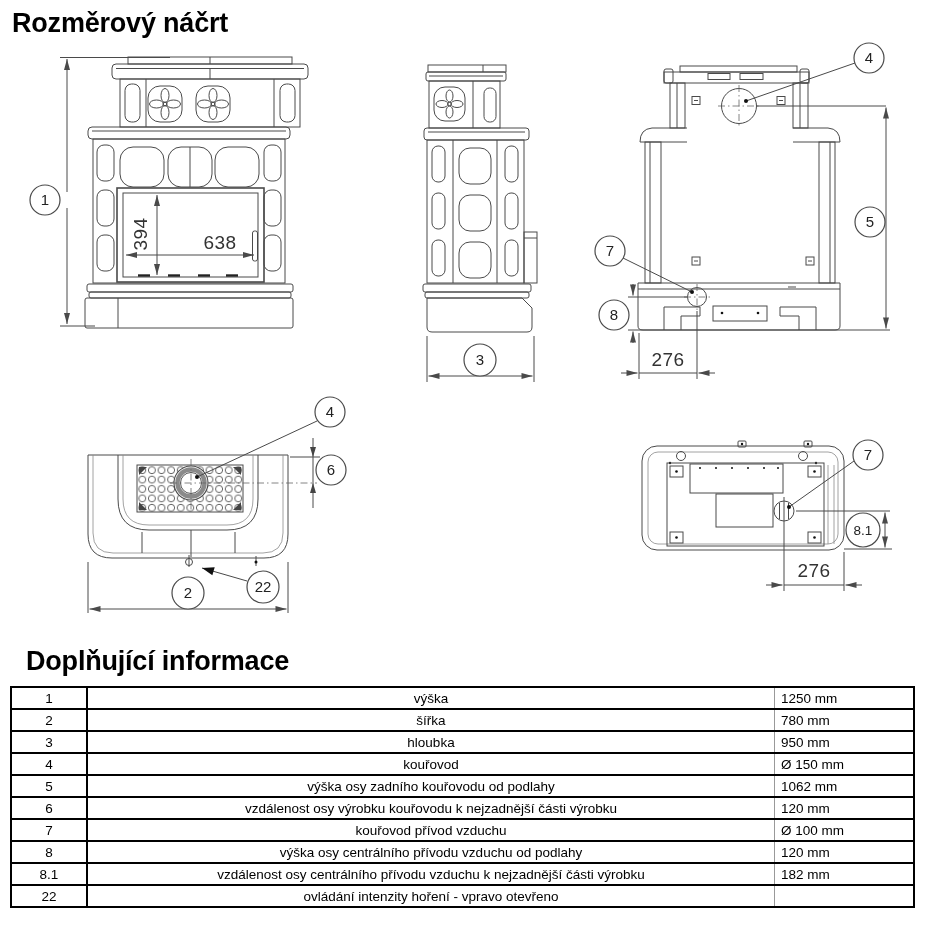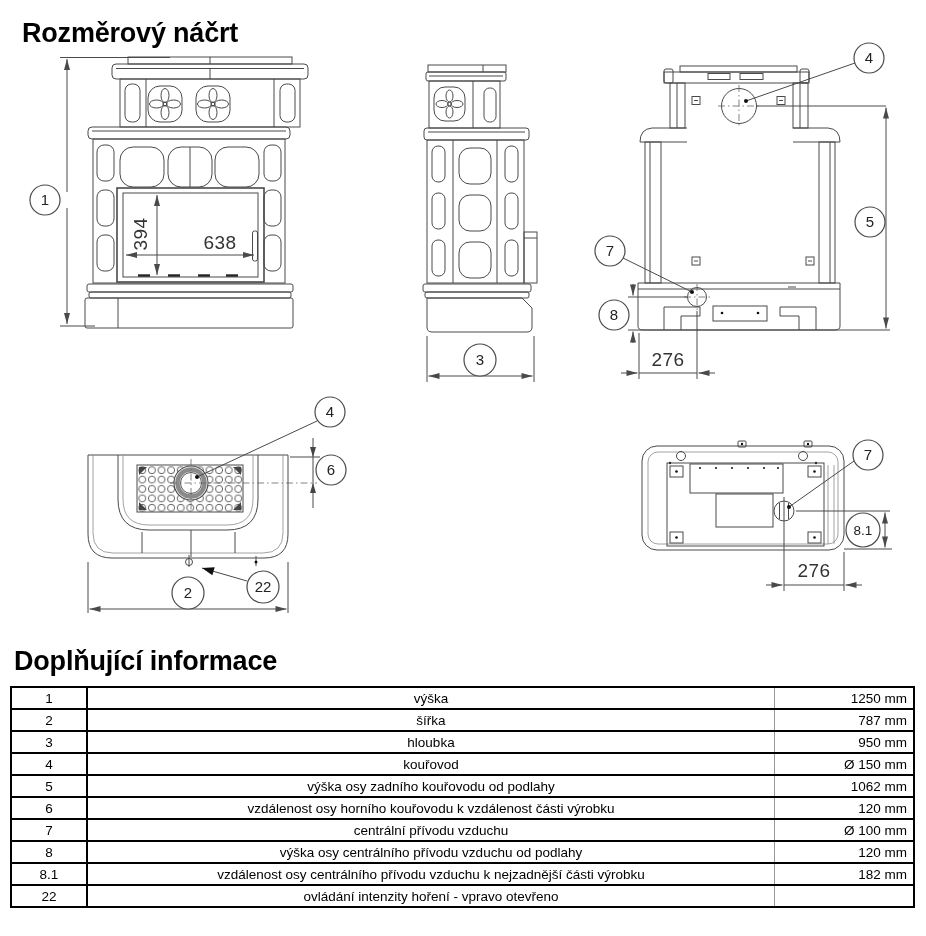--- a/index.html
+++ b/index.html
@@ -2,24 +2,24 @@
 <html><head>
 <meta charset="utf-8">
 <style>
   html,body { margin:0; padding:0; }
   body {
     width:926px; height:936px; position:relative; background:#fff;
     font-family:"Liberation Sans", sans-serif; color:#000; overflow:hidden;
   }
   .page-title {
     position:absolute; left:10px; top:6px; font-size:27px; font-weight:bold;
-    letter-spacing:-0.2px; margin:12px;
+    letter-spacing:-0.2px; margin:2px;
   }
   .info-title {
-    position:absolute; left:14px; top:646px; font-size:27px; font-weight:bold;
+    position:absolute; left:26px; top:646px; font-size:27px; font-weight:bold;
     letter-spacing:-0.2px; margin:0;
   }
   svg.drawing { position:absolute; left:0; top:0; }
   svg.drawing .ln  { stroke:#4a4a4a; fill:none; stroke-width:1; }
   svg.drawing .ln2 { stroke:#4a4a4a; fill:none; stroke-width:1.6; }
   svg.drawing .lt  { stroke:#8a8a8a; fill:none; stroke-width:0.8; }
   svg.drawing .cl  { stroke:#666; fill:none; stroke-width:0.8; stroke-dasharray:7 3 1.5 3; }
   svg.drawing .gr  { stroke:#222; stroke-width:2.4; }
   svg.drawing .dot { fill:#111; stroke:none; }
   svg.drawing .wedge { fill:#444; stroke:none; }
@@ -32,21 +32,21 @@
   table.info-table {
     position:absolute; left:10px; top:686px; width:898px;
     border-collapse:collapse; table-layout:fixed; font-size:13.5px;
   }
   table.info-table td {
     border-top:2px solid #000; border-bottom:2px solid #000;
     height:20px; padding:0 6px; white-space:nowrap; overflow:hidden;
   }
   table.info-table td.c-num  { width:62px; text-align:center; border-left:2px solid #000; border-right:2px solid #000; }
   table.info-table td.c-desc { width:674px; text-align:center; }
-  table.info-table td.c-val  { width:126px; text-align:right; border-left:1px solid #999; border-right:2px solid #000; }
+  table.info-table td.c-val  { width:126px; text-align:left; border-left:1px solid #999; border-right:2px solid #000; }
 </style>
 </head>
 <body>
 
 <h1 class="page-title">Rozměrový náčrt</h1>
 
 <svg class="drawing" width="926" height="644" viewBox="0 0 926 644">
   <defs>
     <marker id="ae" viewBox="-12 -4 14 8" markerWidth="14" markerHeight="8" refX="0" refY="0" orient="auto" markerUnits="userSpaceOnUse">
       <path d="M0,0 L-11,3 L-11,-3 Z" fill="#4a4a4a"></path>
@@ -371,45 +371,45 @@
 <table class="info-table">
   <tbody>
     <tr>
       <td class="c-num">1</td>
       <td class="c-desc">výška</td>
       <td class="c-val">1250 mm</td>
     </tr>
     <tr>
       <td class="c-num">2</td>
       <td class="c-desc">šířka</td>
-      <td class="c-val">787 mm</td>
+      <td class="c-val">780 mm</td>
     </tr>
     <tr>
       <td class="c-num">3</td>
       <td class="c-desc">hloubka</td>
       <td class="c-val">950 mm</td>
     </tr>
     <tr>
       <td class="c-num">4</td>
       <td class="c-desc">kouřovod</td>
       <td class="c-val">Ø 150 mm</td>
     </tr>
     <tr>
       <td class="c-num">5</td>
       <td class="c-desc">výška osy zadního kouřovodu od podlahy</td>
       <td class="c-val">1062 mm</td>
     </tr>
     <tr>
       <td class="c-num">6</td>
-      <td class="c-desc">vzdálenost osy horního kouřovodu k vzdálenost části výrobku</td>
+      <td class="c-desc">vzdálenost osy výrobku kouřovodu k nejzadnější části výrobku</td>
       <td class="c-val">120 mm</td>
     </tr>
     <tr>
       <td class="c-num">7</td>
-      <td class="c-desc">centrální přívodu vzduchu</td>
+      <td class="c-desc">kouřovod přívod vzduchu</td>
       <td class="c-val">Ø 100 mm</td>
     </tr>
     <tr>
       <td class="c-num">8</td>
       <td class="c-desc">výška osy centrálního přívodu vzduchu od podlahy</td>
       <td class="c-val">120 mm</td>
     </tr>
     <tr>
       <td class="c-num">8.1</td>
       <td class="c-desc">vzdálenost osy centrálního přívodu vzduchu k nejzadnější části výrobku</td>

